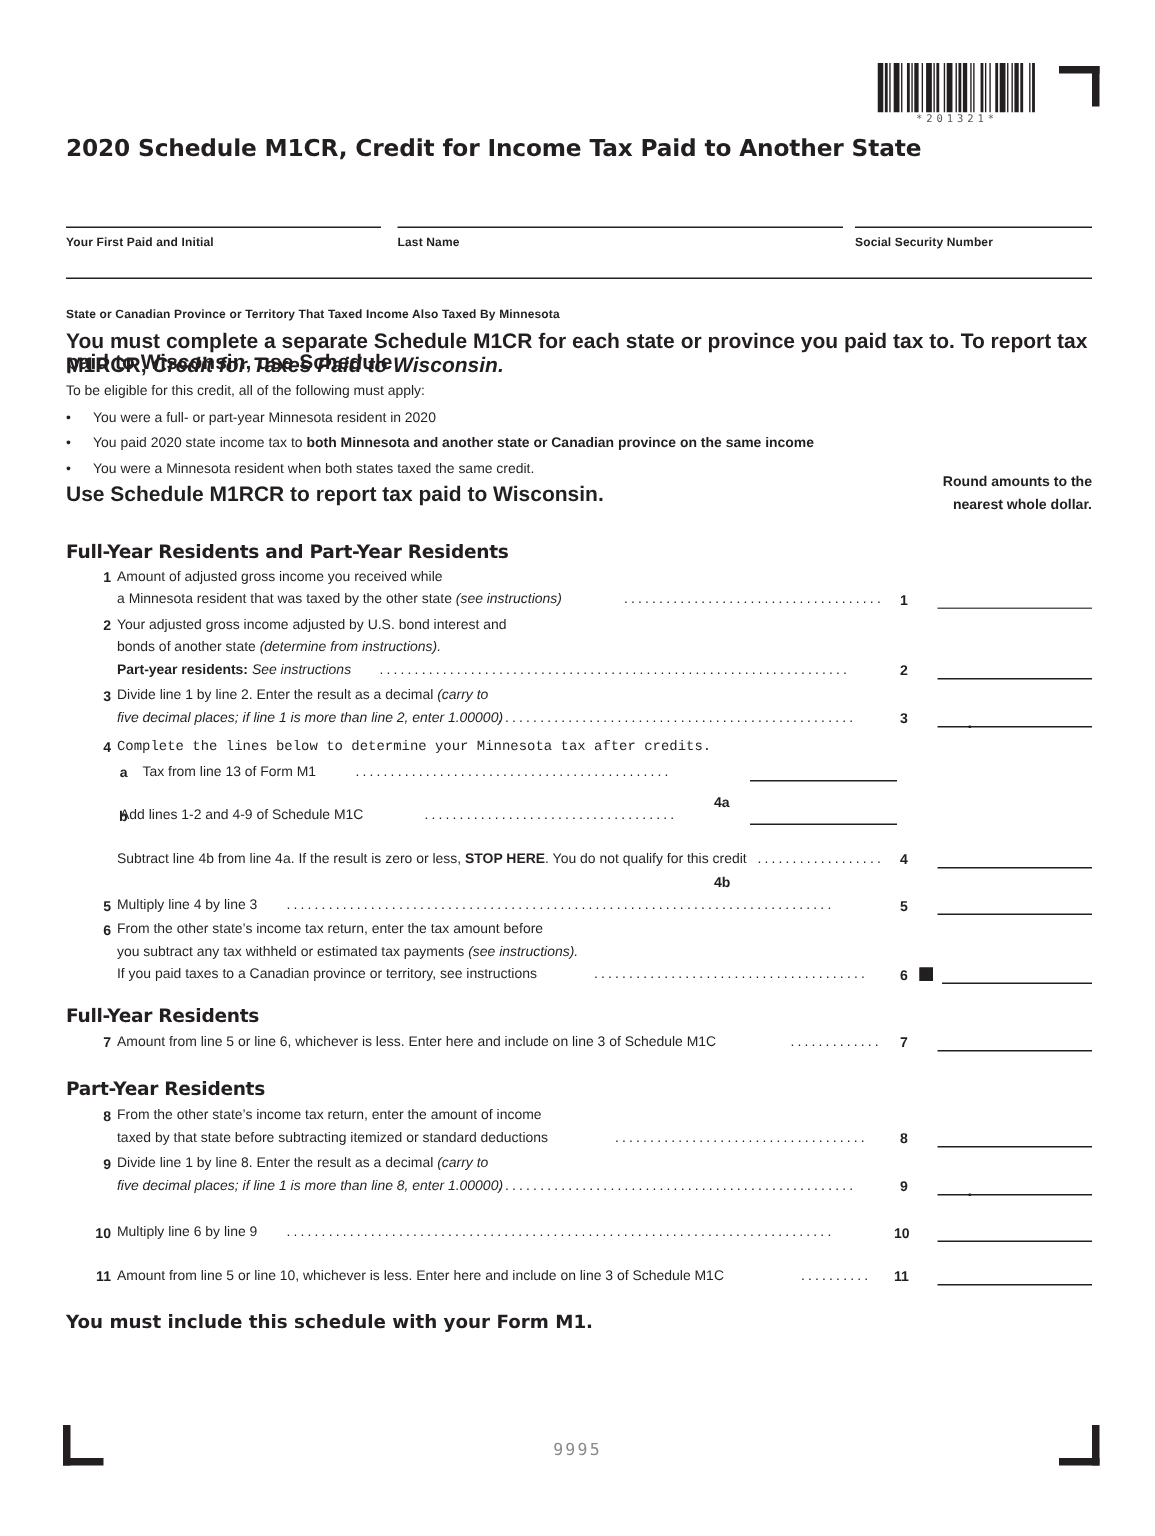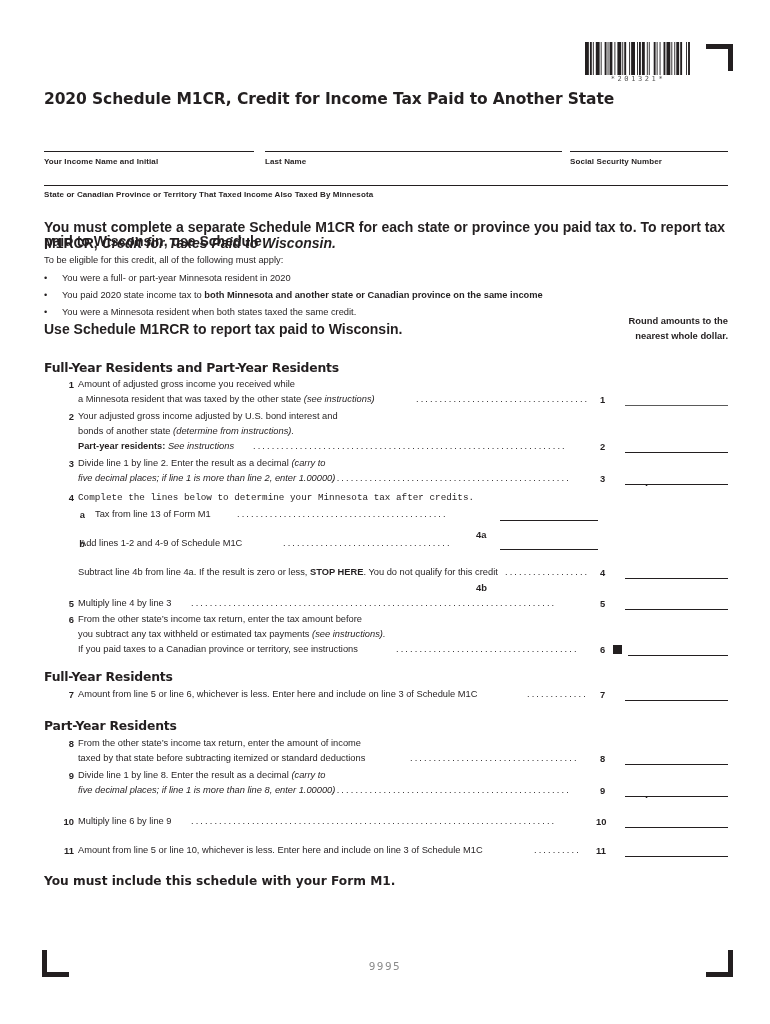--- a/index.html
+++ b/index.html
@@ -291,26 +291,26 @@
   <div class="corner tr"></div>
   <div class="corner bl"></div>
   <div class="corner br"></div>
 
   <div id="form-title">2020 Schedule M1CR, Credit for Income Tax Paid to Another State</div>
 
   <div class="field-rule" style="left:44px;  top:151px; width:210px;"></div>
   <div class="field-rule" style="left:265px; top:151px; width:297px;"></div>
   <div class="field-rule" style="left:570px; top:151px; width:158px;"></div>
 
-  <div class="field-label" style="left:44px;  top:157px;">Your Income Name and Initial</div>
+  <div class="field-label" style="left:44px;  top:157px;">Your First Paid and Initial</div>
   <div class="field-label" style="left:265px; top:157px;">Last Name</div>
   <div class="field-label" style="left:570px; top:157px;">Social Security Number</div>
 
   <div class="field-rule" style="left:44px; top:185px; width:684px;"></div>
-  <div class="field-label" style="left:44px; top:190px;">State or Canadian Province or Territory That Taxed Income Also Taxed By Minnesota</div>
+  <div class="field-label" style="left:44px; top:205px;">State or Canadian Province or Territory That Taxed Income Also Taxed By Minnesota</div>
 
   <div class="para bold" style="left:44px; top:220px; width:690px;">You must complete a separate Schedule M1CR for each state or province you paid tax to. To report tax paid to Wisconsin, use Schedule</div>
   <div class="para bold" style="left:44px; top:236px; width:690px;"><span>M1RCR, </span><i>Credit for Taxes Paid to Wisconsin.</i></div>
 
   <div class="para" style="left:44px; top:253px;">To be eligible for this credit, all of the following must apply:</div>
 
   <div class="bullet-row" style="left:44px; top:271px; width:690px;">
     <span class="dot">•</span>
     <span class="btxt"><span>You were a full- or part-year Minnesota resident in 2020</span></span>
   </div>

